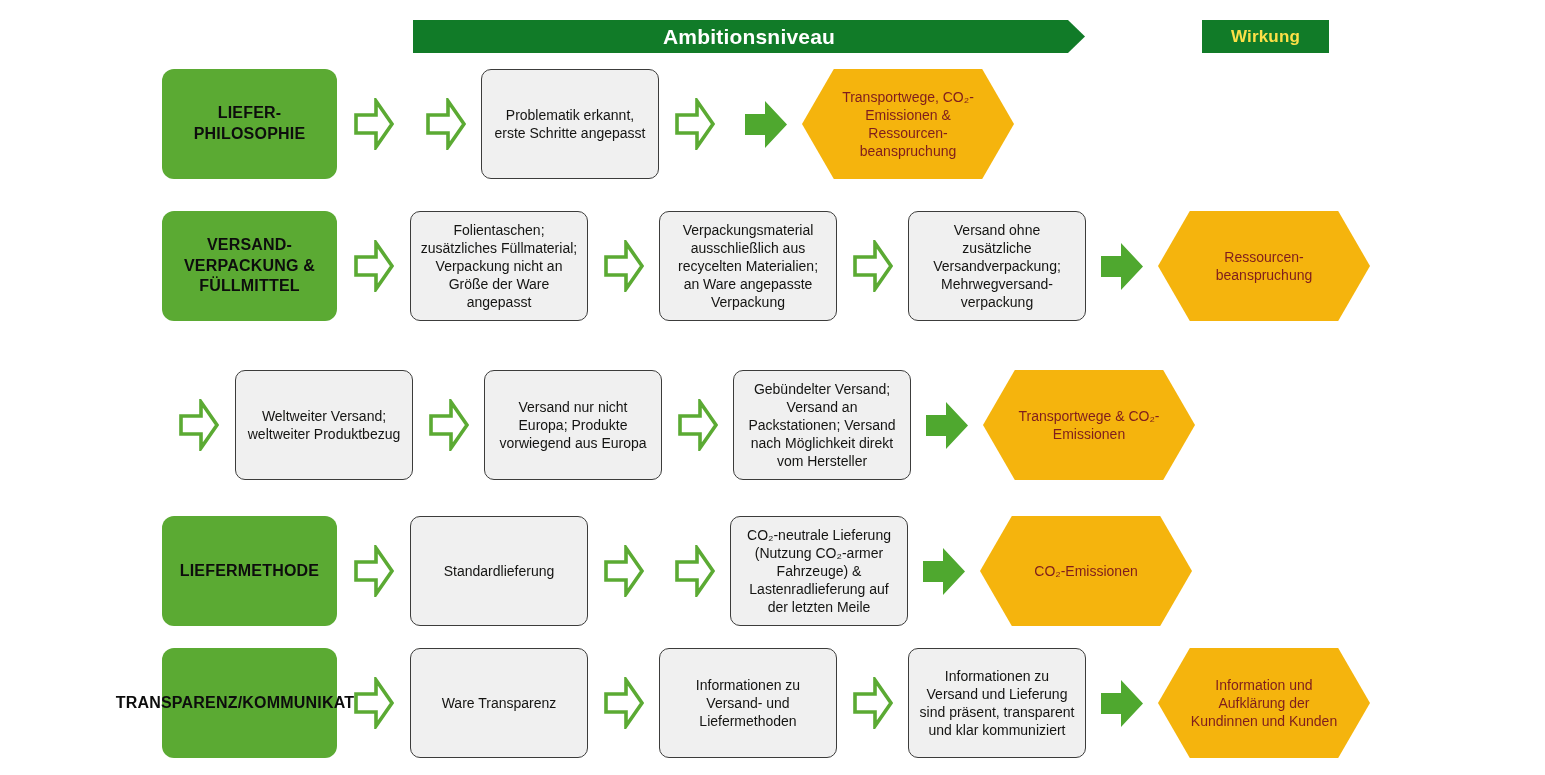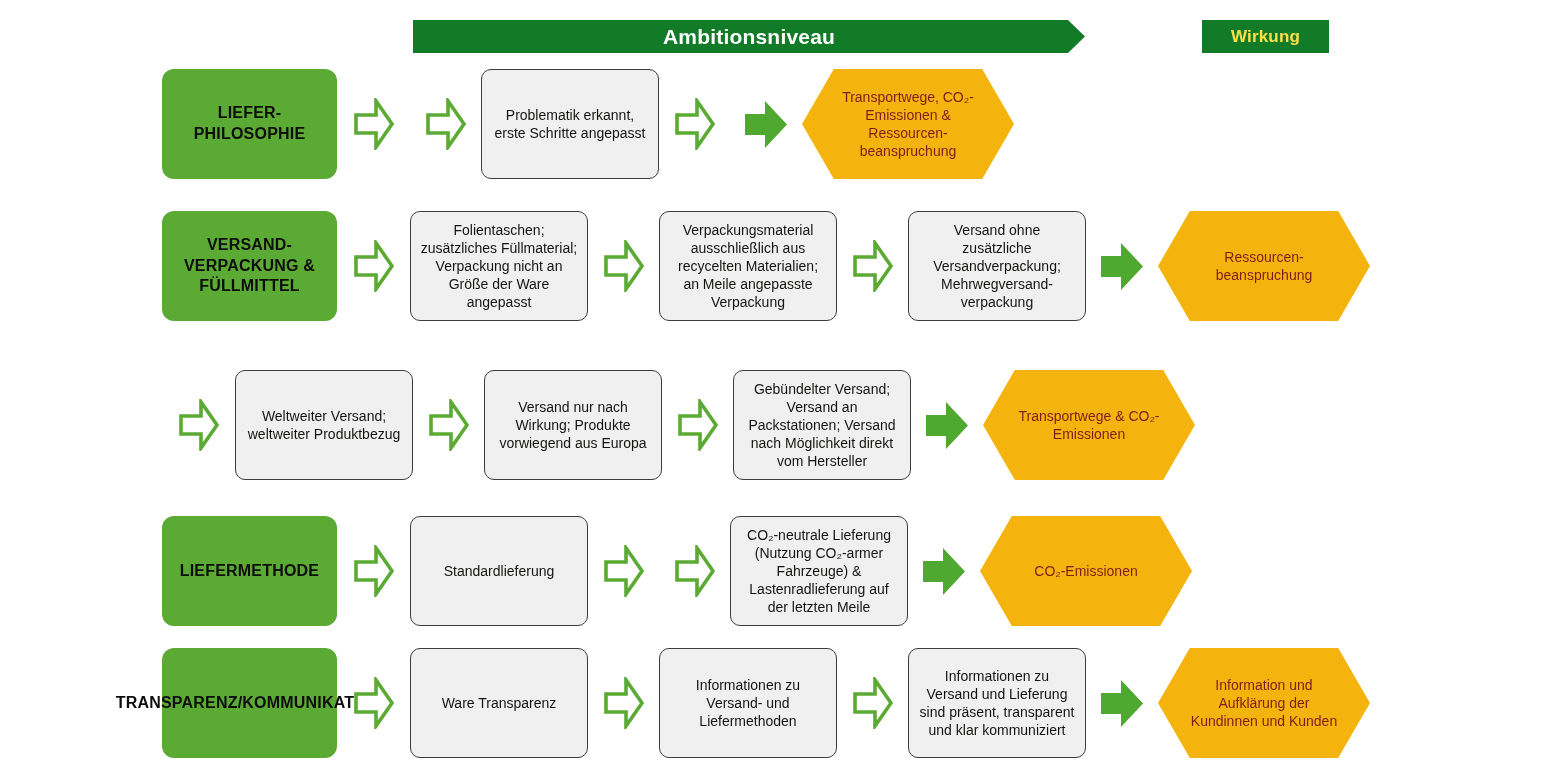--- a/index.html
+++ b/index.html
@@ -83,21 +83,21 @@
         <svg class="arr-outline" width="40" height="52" viewBox="0 0 40 52">
           <path d="M2 17 H22 V3 L38 26 L22 49 V35 H2 Z" fill="#ffffff" stroke="#5baa33" stroke-width="3.6"></path>
         </svg>
       </div>
     <div class="box">Folientaschen; zusätzliches Füllmaterial; Verpackung nicht an Größe der Ware angepasst</div>
     <div class="gap g2">
         <svg class="arr-outline" width="40" height="52" viewBox="0 0 40 52">
           <path d="M2 17 H22 V3 L38 26 L22 49 V35 H2 Z" fill="#ffffff" stroke="#5baa33" stroke-width="3.6"></path>
         </svg>
       </div>
-    <div class="box">Verpackungsmaterial ausschließlich aus recycelten Materialien; an Meile angepasste Verpackung</div>
+    <div class="box">Verpackungsmaterial ausschließlich aus recycelten Materialien; an Ware angepasste Verpackung</div>
     <div class="gap g3">
         <svg class="arr-outline" width="40" height="52" viewBox="0 0 40 52">
           <path d="M2 17 H22 V3 L38 26 L22 49 V35 H2 Z" fill="#ffffff" stroke="#5baa33" stroke-width="3.6"></path>
         </svg>
       </div>
     <div class="box">Versand ohne zusätzliche Versandverpackung; Mehrwegversand-verpackung</div>
     <div class="gap g4">
         <svg class="arr-solid" width="42" height="47" viewBox="0 0 42 47">
           <path d="M0 13 H20 V0 L42 23.5 L20 47 V34 H0 Z" fill="#4fa82f"></path>
         </svg>
@@ -110,21 +110,21 @@
         <svg class="arr-outline" width="40" height="52" viewBox="0 0 40 52">
           <path d="M2 17 H22 V3 L38 26 L22 49 V35 H2 Z" fill="#ffffff" stroke="#5baa33" stroke-width="3.6"></path>
         </svg>
       </div>
     <div class="box">Weltweiter Versand; weltweiter Produktbezug</div>
     <div class="gap g2">
         <svg class="arr-outline" width="40" height="52" viewBox="0 0 40 52">
           <path d="M2 17 H22 V3 L38 26 L22 49 V35 H2 Z" fill="#ffffff" stroke="#5baa33" stroke-width="3.6"></path>
         </svg>
       </div>
-    <div class="box">Versand nur nach Wirkung; Produkte vorwiegend aus Europa</div>
+    <div class="box">Versand nur nicht Europa; Produkte vorwiegend aus Europa</div>
     <div class="gap g3">
         <svg class="arr-outline" width="40" height="52" viewBox="0 0 40 52">
           <path d="M2 17 H22 V3 L38 26 L22 49 V35 H2 Z" fill="#ffffff" stroke="#5baa33" stroke-width="3.6"></path>
         </svg>
       </div>
     <div class="box">Gebündelter Versand; Versand an Packstationen; Versand nach Möglichkeit direkt vom Hersteller</div>
     <div class="gap g4">
         <svg class="arr-solid" width="42" height="47" viewBox="0 0 42 47">
           <path d="M0 13 H20 V0 L42 23.5 L20 47 V34 H0 Z" fill="#4fa82f"></path>
         </svg>

